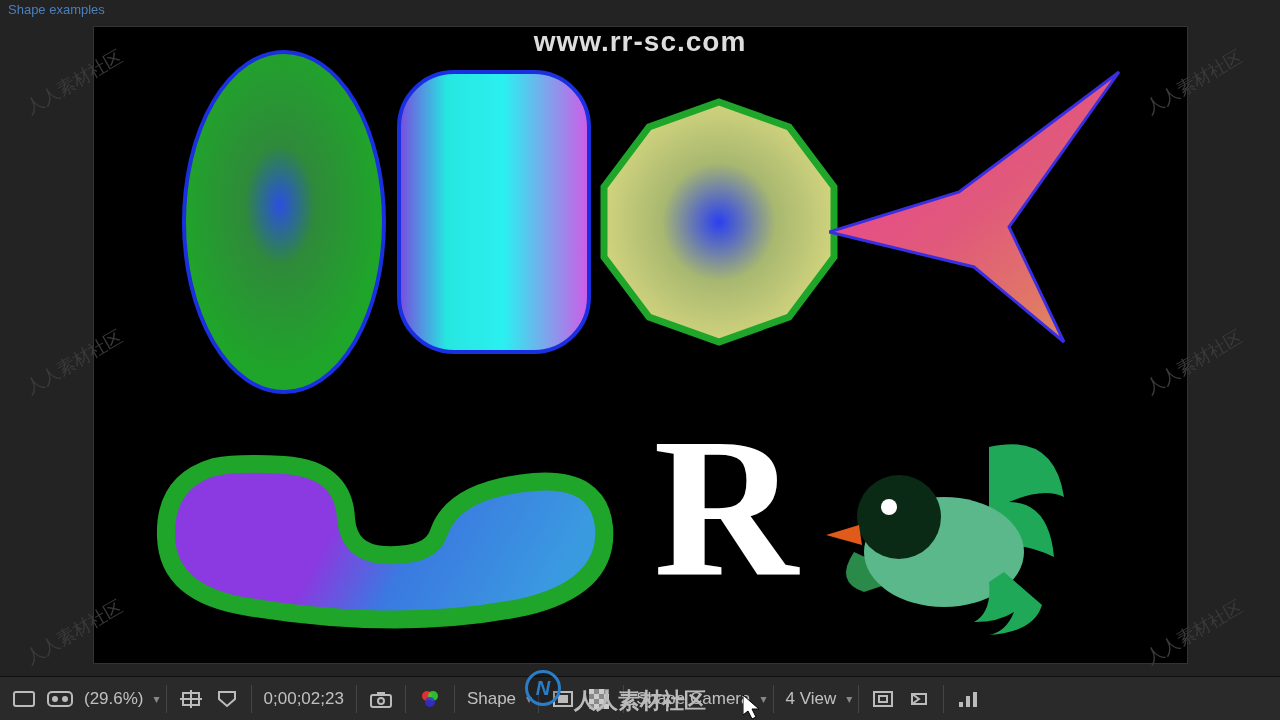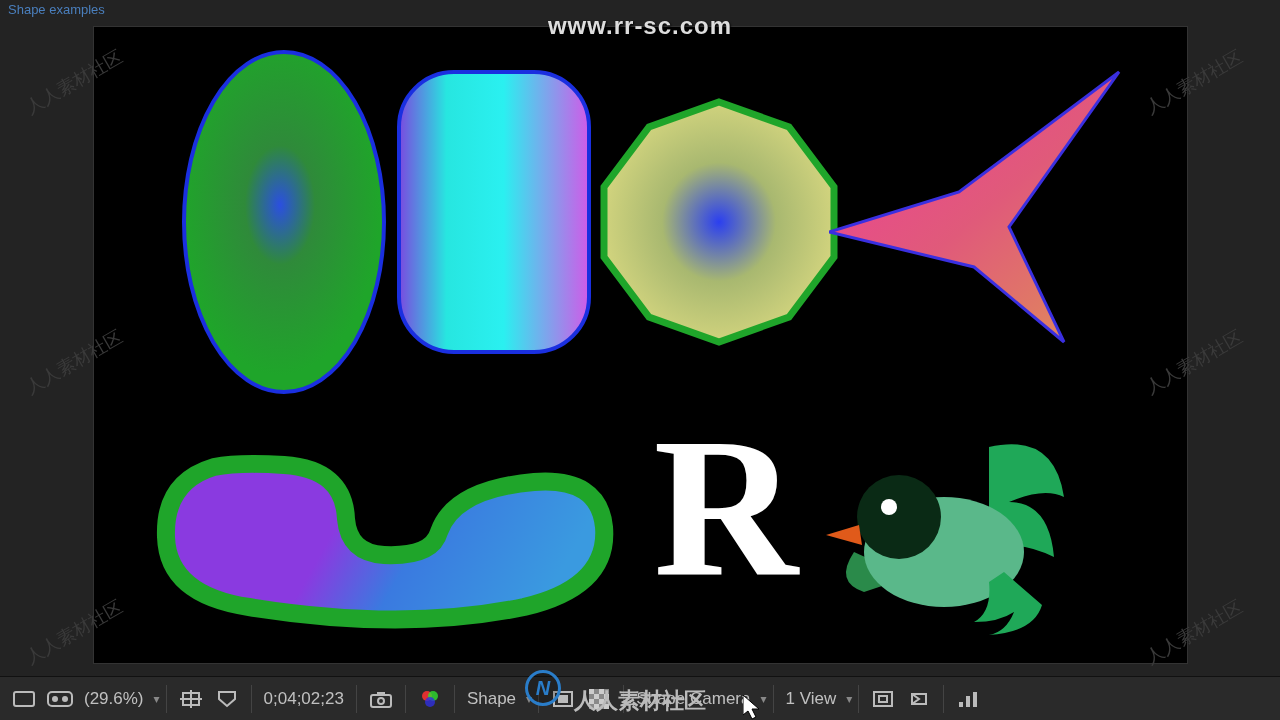--- a/index.html
+++ b/index.html
@@ -16,21 +16,21 @@
     background: #2a2a2a; border-top: 1px solid #111;
     display: flex; align-items: center; color: #c0c0c0; font-size: 17px;
     padding: 0 6px;
   }
   .bottom-bar .sep { width: 1px; height: 28px; background: #444; margin: 0 6px; }
   .bottom-bar .btn { display: inline-flex; align-items: center; justify-content: center; width: 28px; height: 28px; margin: 0 4px; color: #bdbdbd; }
   .bottom-bar .txt { margin: 0 6px; }
   .bottom-bar .chev { font-size: 12px; margin-left: 4px; color: #888; }
   .bottom-bar svg { display: block; }
   
-  .watermark-top { position: absolute; top: 12px; left: 50%; transform: translateX(-50%); color: #ddd; font-size: 24px; font-weight: bold; pointer-events: none; letter-spacing: 1px; text-shadow: 1px 1px 2px #000; }
+  .watermark-top { position: absolute; top: 26px; left: 50%; transform: translateX(-50%); color: #ddd; font-size: 28px; font-weight: bold; pointer-events: none; letter-spacing: 1px; text-shadow: 1px 1px 2px #000; }
   .watermark-center { position: absolute; top: 686px; left: 50%; transform: translateX(-50%); color: #bbb; font-size: 22px; font-weight: bold; pointer-events: none; }
   .logo-watermark { position: absolute; left: 525px; top: 670px; width: 36px; height: 36px; border: 3px solid #2a7dc9; border-radius: 50%; display:flex; align-items:center; justify-content:center; color:#2a7dc9; font-weight:bold; font-style:italic; font-size:20px; pointer-events:none; background: rgba(0,0,0,0.2);}
   .cursor { position: absolute; left: 743px; top: 695px; pointer-events: none; }
   .wm-bg { position:absolute; color:#3a3a3a; font-size:18px; transform: rotate(-30deg); pointer-events:none; white-space:nowrap; }
 </style>
 </head>
 <body>
 
 <div class="tab-bar">
   <span class="tab-label">Shape examples</span>
@@ -140,21 +140,21 @@
         <line x1="11" y1="0" x2="11" y2="18" stroke="#bbb" stroke-width="2"></line>
         <line x1="0" y1="9" x2="22" y2="9" stroke="#bbb" stroke-width="2"></line>
       </svg>
   </span>
   <span class="btn">
     <svg width="22" height="20">
         <path d="M3 3 L19 3 L19 10 L11 17 L3 10 Z" fill="none" stroke="#bbb" stroke-width="2"></path>
       </svg>
   </span>
   <span class="sep"></span>
-  <span class="txt">0;04;02;23</span>
+  <span class="txt">0;00;02;23</span>
   <span class="sep"></span>
   <span class="btn">
     <svg width="24" height="18">
         <rect x="2" y="5" width="20" height="12" rx="2" fill="none" stroke="#bbb" stroke-width="2"></rect>
         <rect x="8" y="2" width="8" height="4" fill="#bbb"></rect>
         <circle cx="12" cy="11" r="3" fill="none" stroke="#bbb" stroke-width="2"></circle>
       </svg>
   </span>
   <span class="sep"></span>
   <span class="btn">
@@ -184,21 +184,21 @@
       <rect x="0" y="10" width="5" height="5" fill="#ccc"></rect>
         <rect x="10" y="10" width="5" height="5" fill="#ccc"></rect>
       <rect x="5" y="15" width="5" height="5" fill="#ccc"></rect>
         <rect x="15" y="15" width="5" height="5" fill="#ccc"></rect>
     </svg>
   </span>
   <span class="sep"></span>
   <span class="txt">Shape Camera</span>
   <span class="chev">▾</span>
   <span class="sep"></span>
-  <span class="txt">1 View</span>
+  <span class="txt">4 View</span>
   <span class="chev">▾</span>
   <span class="sep"></span>
   <span class="btn">
     <svg width="22" height="18">
         <rect x="2" y="2" width="18" height="14" fill="none" stroke="#bbb" stroke-width="2"></rect>
         <rect x="7" y="6" width="8" height="6" fill="none" stroke="#bbb" stroke-width="2"></rect>
       </svg>
   </span>
   <span class="btn">
     <svg width="22" height="18">

